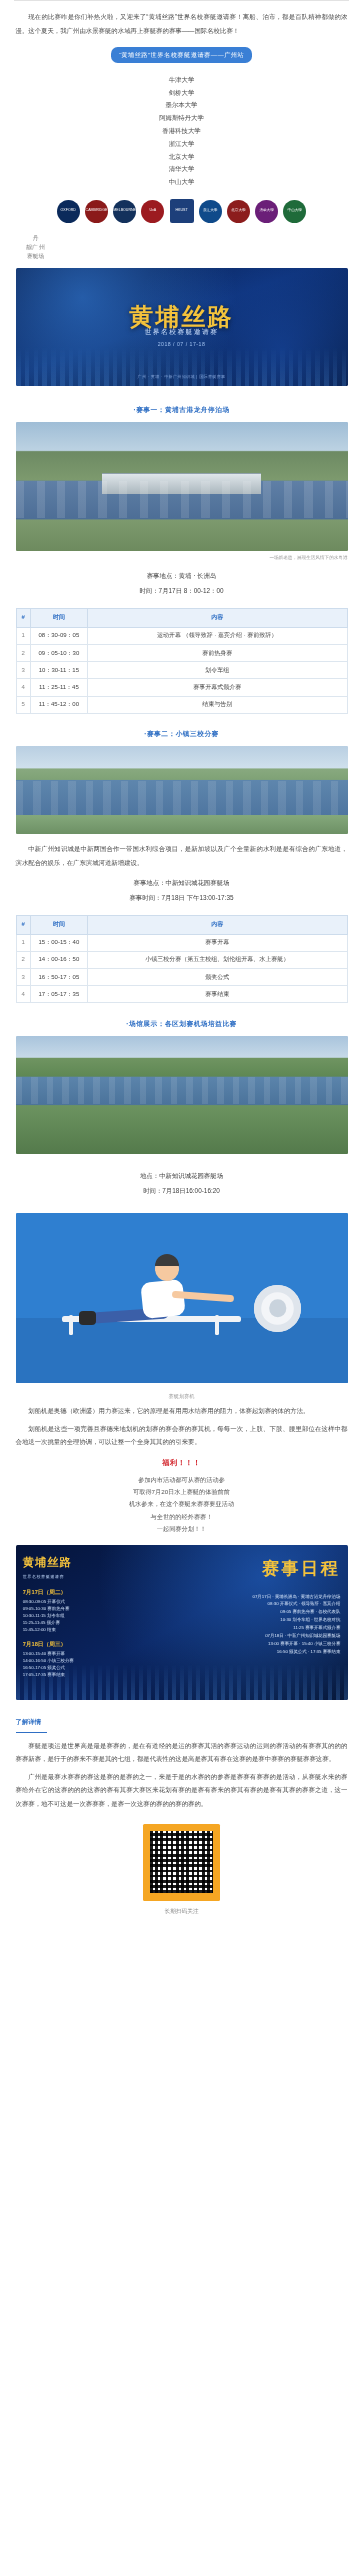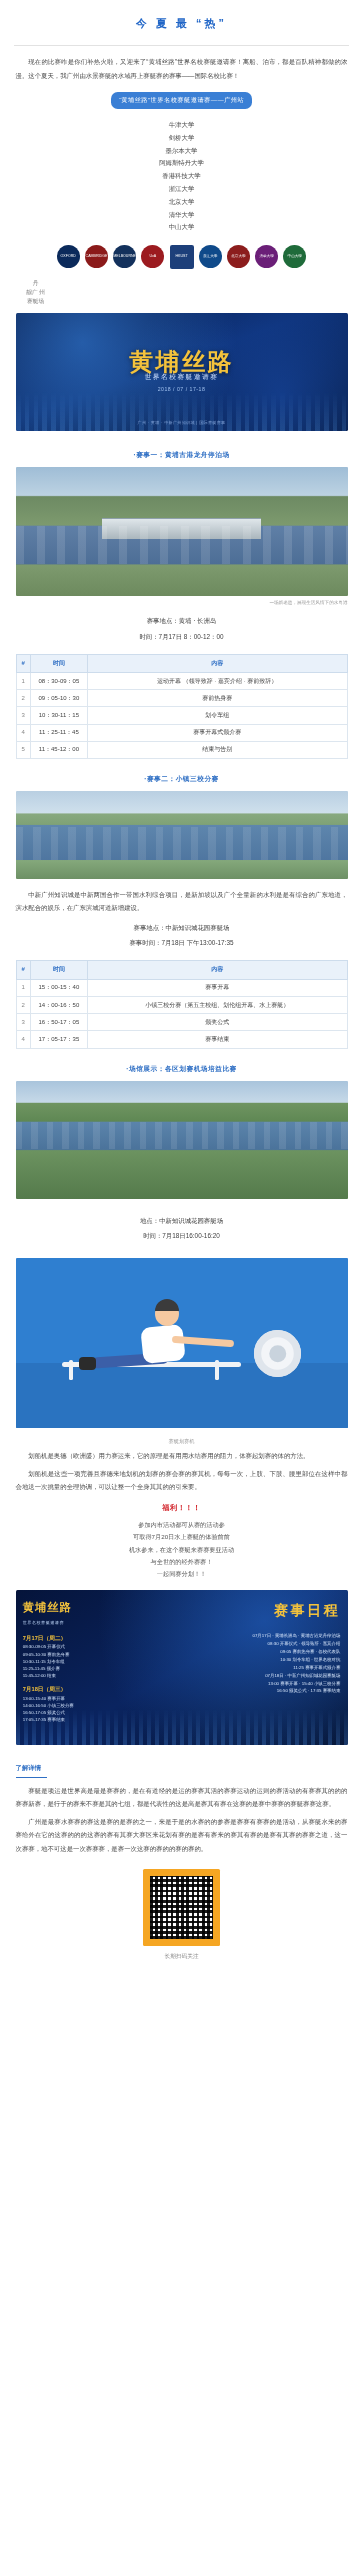--- a/index.html
+++ b/index.html
@@ -296,22 +296,22 @@
   .sched-poster .sp-logo {
     font-family: "Liberation Serif","DejaVu Serif",serif;
     color: #f3c23c; font-size: 11.3px; font-weight: bold; letter-spacing: 1px;
   }
   .sched-poster .sp-logo-sub { color: #b9d0f2; font-size: 4.1px; letter-spacing: 0.5px; margin-bottom: 6.2px;}
   .sched-poster .sp-day { margin-bottom: 5.2px; }
   .sched-poster .sp-day-t { color: #f3c23c; font-size: 5.7px; font-weight: bold; }
   .sched-poster .sp-day-l { color: #cfe0f8; font-size: 4.4px; line-height: 1.6; }
   .sched-poster .sp-right { width: 58%; padding: 8.2px 7.2px 0 3.1px; }
   .sched-poster .sp-title {
-    color: #f3c23c; font-size: 14px; font-weight: bold; letter-spacing: 2.6px;
-    font-family: Liberation Mono, monospace; text-align: right;
+    color: #f3c23c; font-size: 17px; font-weight: bold; letter-spacing: 2.6px;
+    font-family: Liberation Sans, sans-serif; text-align: right;
   }
   .sched-poster .sp-rows { margin-top: 7.2px; }
   .sched-poster .sp-row { color: #d7e6fb; font-size: 4.4px; line-height: 1.8; text-align: right; }
   .sched-poster .sp-sky {
     position: absolute; left: 0; right: 0; bottom: 0; height: 36px;
     background: repeating-linear-gradient(90deg, rgba(80,150,235,.28) 0 4.1px, rgba(0,0,0,0) 4.1px 8.2px);
     -webkit-mask-image: linear-gradient(to top, #000 0%, rgba(0,0,0,0) 100%);
     mask-image: linear-gradient(to top, #000 0%, rgba(0,0,0,0) 100%);
   }
 
@@ -341,21 +341,20 @@
   .qr-cap { text-align: center; font-size: 5.7px; color: #8a8a8a; padding: 5.2px 0 0 0; }
 
   .spacer-8 { height: 4.1px; }
   .spacer-16 { height: 8.2px; }
 </style>
 </head>
 <body>
 
 <div class="page">
 
-  <div class="main-title">今 夏 最 “热”</div>
   <hr class="hr-thin">
 
   <div class="para">现在的比赛咋是你们补热火啦，又迎来了“黄埔丝路”世界名校赛艇邀请赛！离船、泊市，都是百队精神都做的浓漫。这个夏天，我广州由水景赛艇的水域再上赛艇赛的赛事——国际名校比赛！</div>
 
   <div class="pill-wrap">
     <span class="pill">“黄埔丝路”世界名校赛艇邀请赛——广州站</span>
   </div>
 
   <div class="uni-list">
     <div>牛津大学</div>

